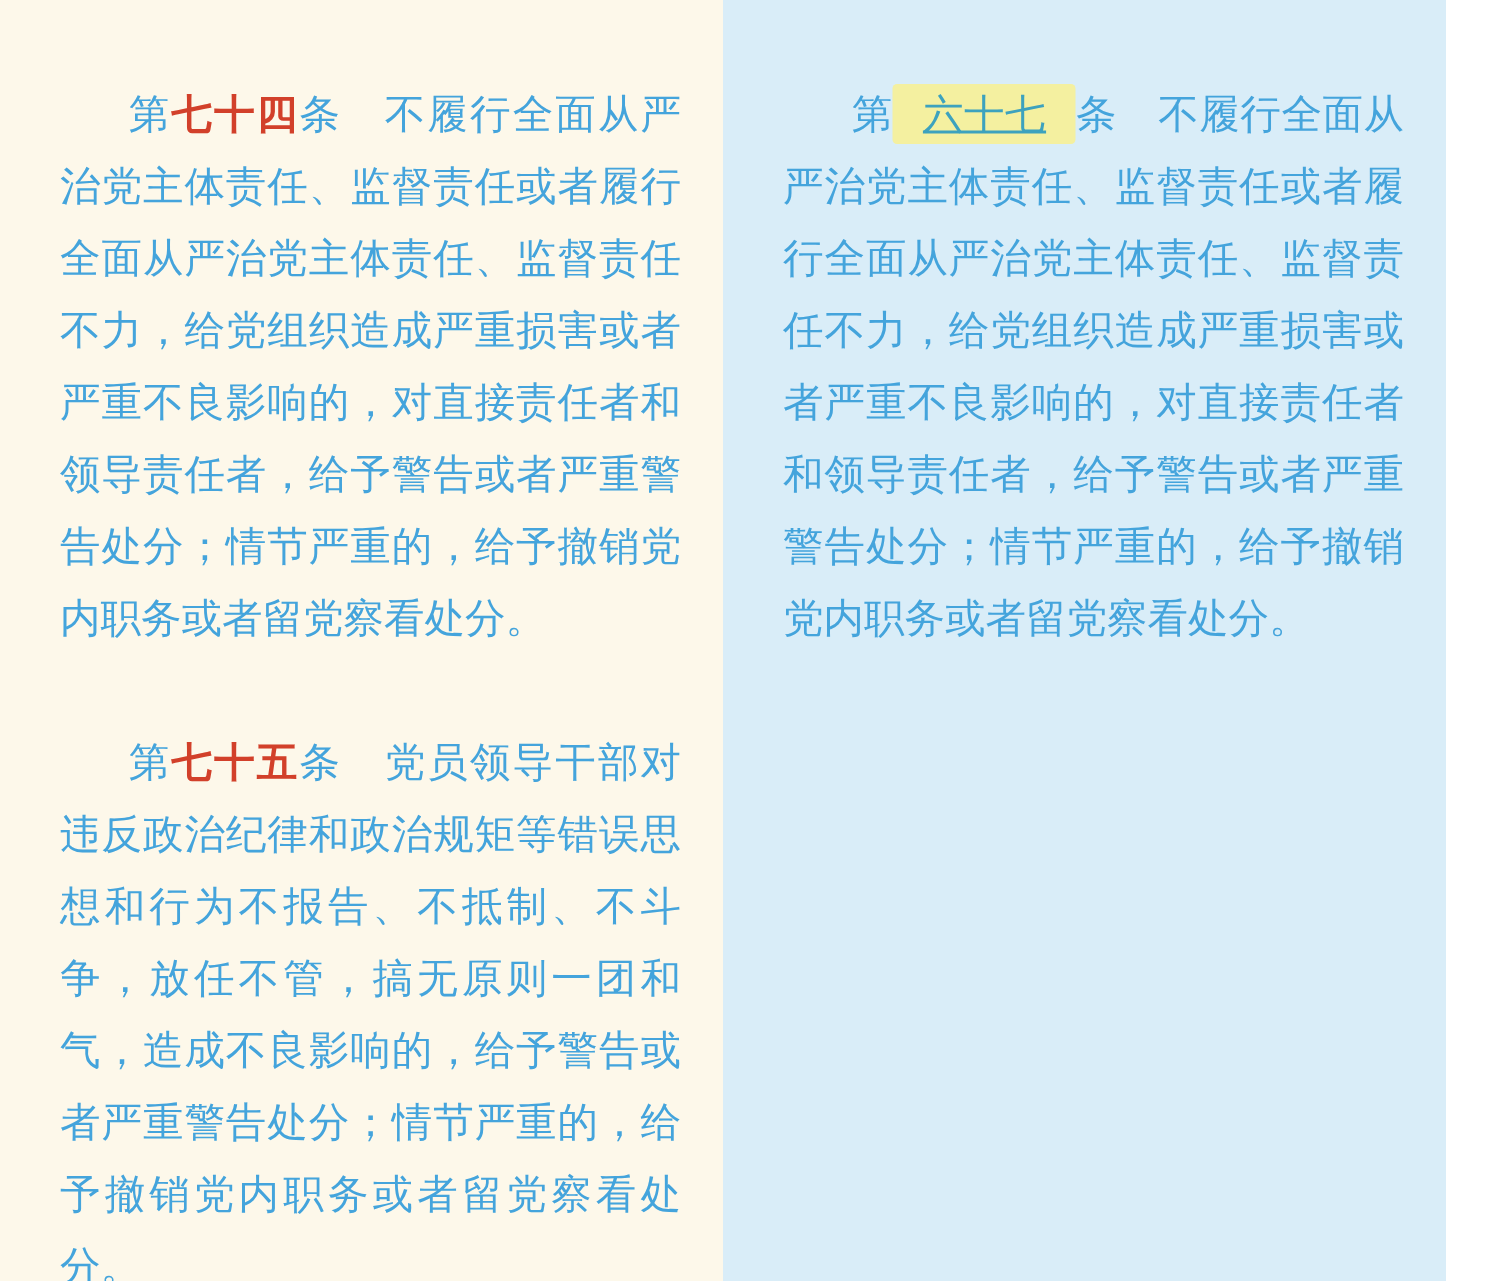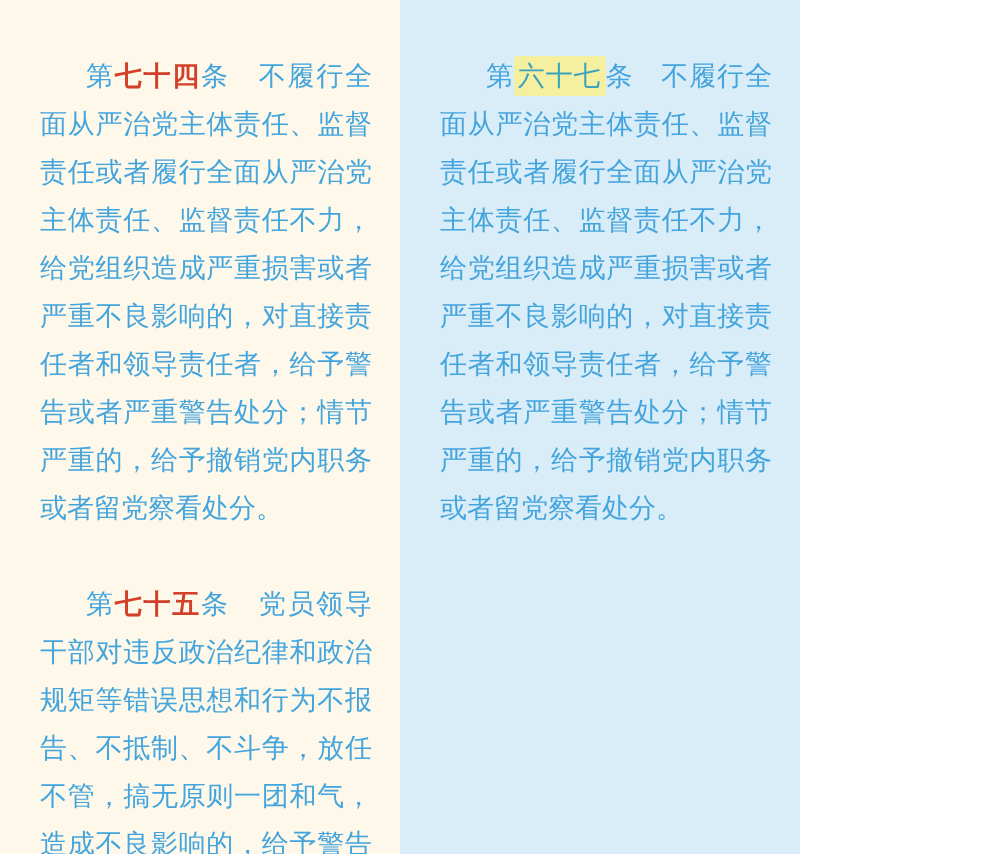--- a/index.html
+++ b/index.html
@@ -5,21 +5,21 @@
   :root{
     --left-bg:#FDF8EA;
     --right-bg:#D9EDF8;
     --text-blue:#44A4DC;
     --number-red:#D2402A;
     --highlight-bg:#F4F0A0;
     --highlight-text:#3DA2BE;
   }
   html,body{margin:0;padding:0;}
   .page{
-    width:800px;
+    width:964px;
     height:854px;
     display:flex;
     overflow:hidden;
     font-family:"Liberation Sans",sans-serif;
     justify-content:center;
   }
   .panel{
     width:500px;
     height:854px;
     box-sizing:border-box;
@@ -38,22 +38,23 @@
     letter-spacing:0;
   }
   .article + .article{margin-top:48px;}
   .num.red{
     color:var(--number-red);
     font-weight:bold;
   }
   .num.hl{
     background:var(--highlight-bg);
     color:var(--highlight-text);
-    padding:5px 4px;
+    padding:5px 20px;
     border-radius:3px;
+    text-decoration:underline;
   }
   .sep{display:inline-block;width:1em;}
 </style>
 </head>
 <body>
 
 <div class="page">
 
   <section class="panel left">
     <p class="article"><span class="prefix">第</span><span class="num red">七十四</span><span class="suffix">条</span><span class="sep"></span><span class="body-text">不履行全面从严治党主体责任、监督责任或者履行全面从严治党主体责任、监督责任不力，给党组织造成严重损害或者严重不良影响的，对直接责任者和领导责任者，给予警告或者严重警告处分；情节严重的，给予撤销党内职务或者留党察看处分。</span></p>

